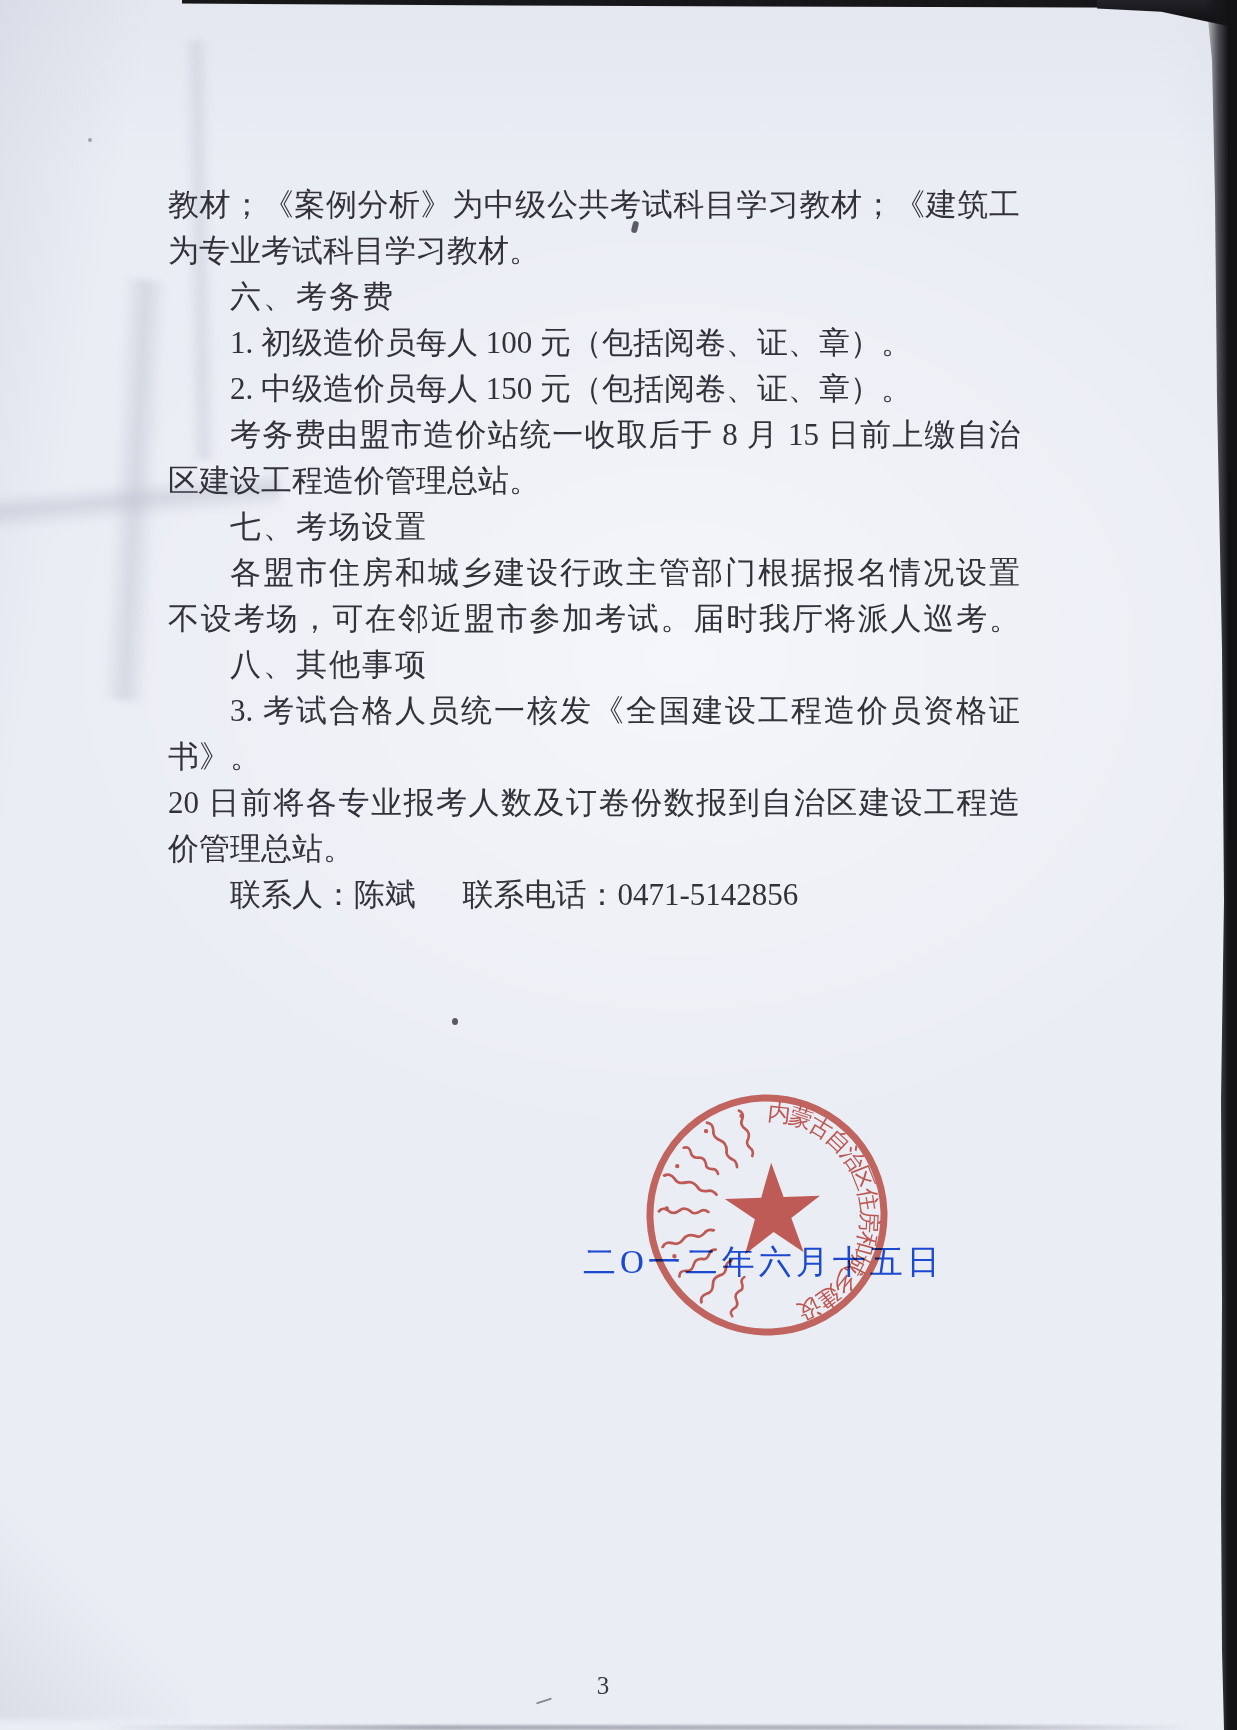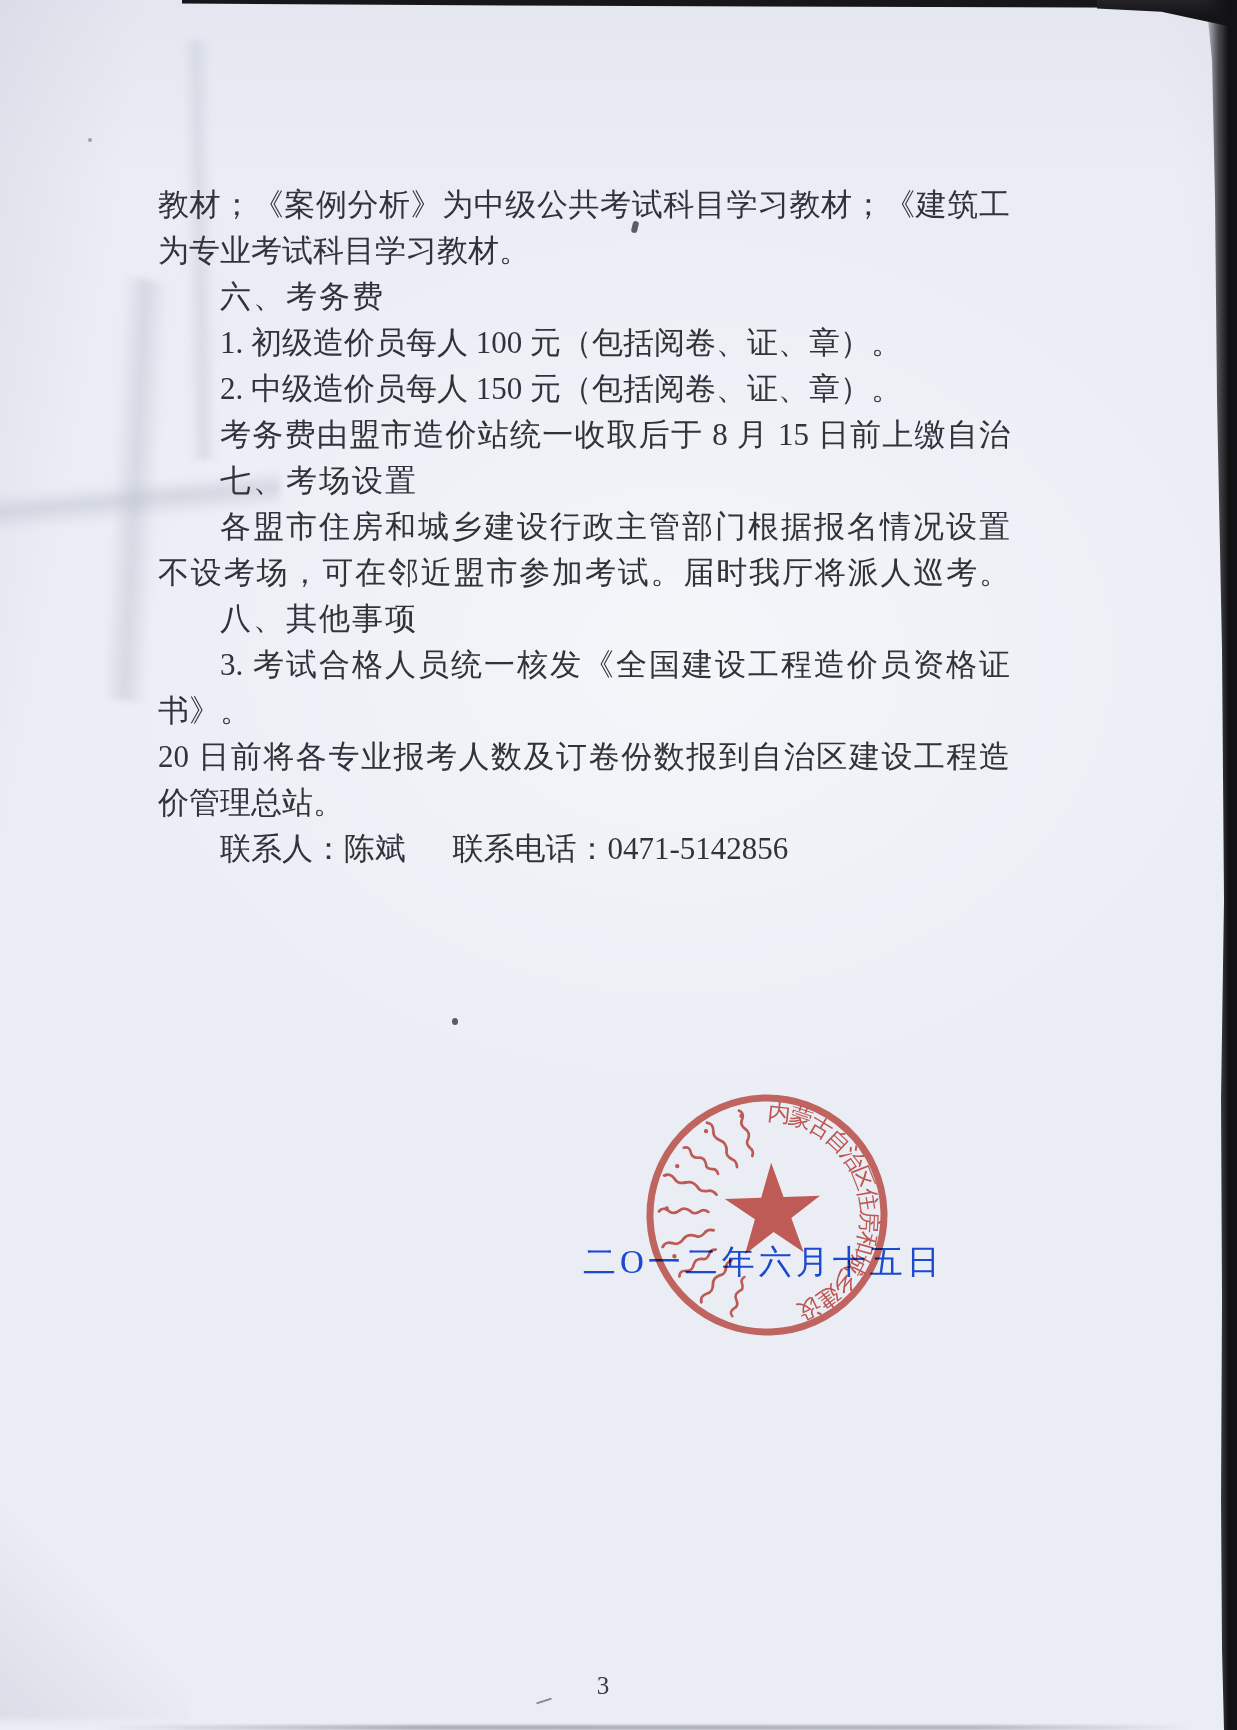--- a/index.html
+++ b/index.html
@@ -32,21 +32,21 @@
     clip-path:polygon(0 0,100% 0,100% 100%,38% 72%,0 45%);}
   .edge-top-corner{position:absolute;right:0;top:0;width:140px;height:28px;
     background:linear-gradient(to bottom, #232327 0%, #141417 60%);
     clip-path:polygon(0 0,100% 0,100% 100%,46% 42%,0 30%);}
   .edge-right{position:absolute;right:0;top:0;width:34px;height:1730px;
     background:linear-gradient(to right, rgba(22,22,26,0) 0%, rgba(22,22,26,.75) 45%, #121215 75%);
     clip-path:polygon(3px 0,34px 0,34px 1730px,21px 1730px,19px 1650px,18px 1500px,19px 1300px,18px 1100px,21px 900px,19px 650px,14px 400px,12px 200px,9px 60px);}
   .edge-bottom{position:absolute;left:100px;right:44px;bottom:0;height:5px;filter:blur(1px);
     background:linear-gradient(to right, rgba(118,121,133,0), rgba(118,121,133,.55) 30%, rgba(118,121,133,.45) 80%, rgba(118,121,133,0));}
   
-  .textblock{position:absolute;left:158px;top:182px;width:852px;color:#32323a;}
+  .textblock{position:absolute;left:168px;top:182px;width:852px;color:#32323a;}
   .line{height:46px;line-height:46px;font-size:31px;white-space:pre;}
   .line.justify{white-space:normal;text-align:justify;text-align-last:justify;}
   .line.indent{text-indent:62px;}
   .line.bold{font-weight:400;font-family:"Liberation Sans","DejaVu Sans",sans-serif;letter-spacing:2px;}
   .date-line{position:absolute;left:583px;top:1240px;font-size:33px;letter-spacing:4px;
     color:#1d4ed8;white-space:pre;mix-blend-mode:multiply;z-index:6;}
   .page-num{position:absolute;left:578px;top:1672px;width:50px;text-align:center;
     font-size:25px;color:#3a3a44;}
   
   .speck{position:absolute;background:#5b5b66;border-radius:50%;}
@@ -73,20 +73,21 @@
 <div class="edge-right"></div>
 <div class="edge-bottom"></div>
 
 <div class="textblock">
     <div class="line justify">教材；《案例分析》为中级公共考试科目学习教材；《建筑工</div>
     <div class="line">为专业考试科目学习教材。</div>
     <div class="line indent bold">六、考务费</div>
     <div class="line indent">1. 初级造价员每人 100 元（包括阅卷、证、章）。</div>
     <div class="line indent">2. 中级造价员每人 150 元（包括阅卷、证、章）。</div>
     <div class="line indent justify">考务费由盟市造价站统一收取后于 8 月 15 日前上缴自治</div>
+    <div class="line">区建设工程造价管理总站。</div>
     <div class="line indent bold">七、考场设置</div>
     <div class="line indent justify">各盟市住房和城乡建设行政主管部门根据报名情况设置</div>
     <div class="line justify">不设考场，可在邻近盟市参加考试。届时我厅将派人巡考。</div>
     <div class="line indent bold">八、其他事项</div>
     <div class="line indent justify">3. 考试合格人员统一核发《全国建设工程造价员资格证</div>
     <div class="line">书》。</div>
     <div class="line justify">20 日前将各专业报考人数及订卷份数报到自治区建设工程造</div>
     <div class="line">价管理总站。</div>
     <div class="line indent">联系人：陈斌      联系电话：0471-5142856</div>
   </div>

